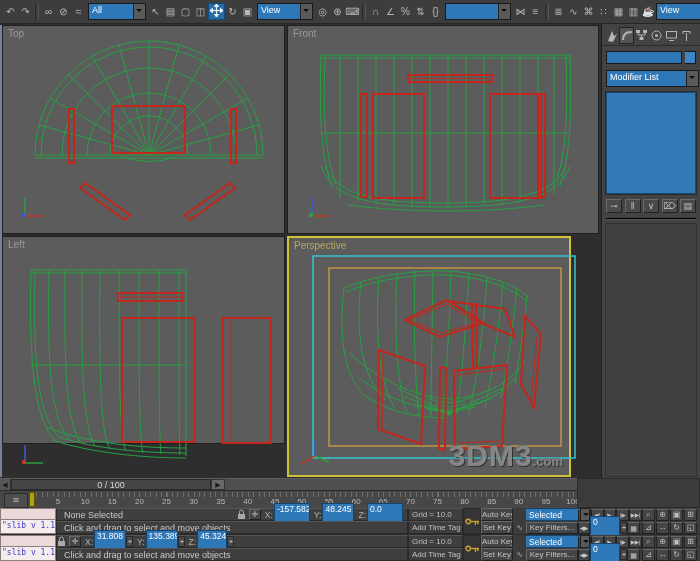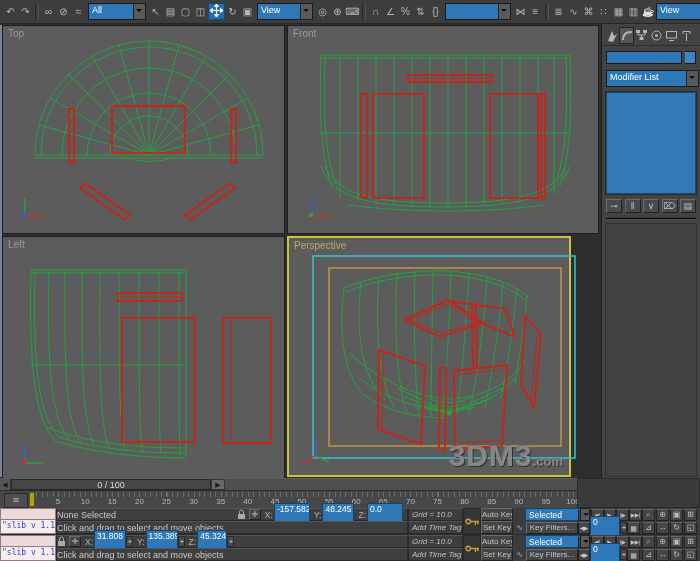--- a/index.html
+++ b/index.html
@@ -68,30 +68,30 @@
   .corner{position:absolute;left:577px;top:478px;width:123px;height:30px;background:#3b3b3b;border:1px solid #2a2a2a;box-sizing:border-box;}
   
   .statusbar{position:absolute;left:0;width:700px;height:26px;background:#3c3c3c;display:flex;}
   .listener{width:56px;display:flex;flex-direction:column;}
   .lst-top{height:12px;background:#edd9d9;border:1px solid #8a7f7f;box-sizing:border-box;}
   .lst-bot{height:14px;background:#f5eded;border:1px solid #8a7f7f;border-top:none;box-sizing:border-box;
            color:#3939c8;font-family:"DejaVu Sans Mono",monospace;font-size:8px;line-height:12px;padding-left:1px;white-space:nowrap;overflow:hidden;}
   .scol{display:flex;flex-direction:column;}
   .promptcol{width:352px;}
   .prompt-box{border:1px solid #2a2a2a;border-top-color:#555;background:#3f3f3f;width:100%;height:13px;display:flex;align-items:center;box-sizing:border-box;}
-  .ptext{color:#c8c8c8;font-size:9px;white-space:nowrap;overflow:hidden;flex:1;}
+  .ptext{color:#c8c8c8;font-size:9px;padding-left:7px;white-space:nowrap;overflow:hidden;flex:1;}
   .coordlbl{color:#b0b0b0;font-size:8.5px;margin:0 1px 0 4px;}
   .bfield{background:var(--bluef);color:#fff;font-size:8.5px;height:23px;line-height:11px;padding:0 2px;
           border:1px solid #15456e;box-sizing:border-box;white-space:nowrap;overflow:hidden;}
   .spin{width:7px;height:11px;position:relative;background:#4a4a4a;border:1px solid #2a2a2a;box-sizing:border-box;}
   .spin::before{content:"";position:absolute;left:1px;top:1px;border:2px solid transparent;border-bottom-color:#aaa;}
   .spin::after{content:"";position:absolute;left:1px;bottom:1px;border:2px solid transparent;border-top-color:#aaa;}
   .gridcol{width:55px;}
   .gridbox{width:100%;height:13px;border:1px solid #2a2a2a;border-top-color:#555;background:#3e3e3e;
-           color:#c0c0c0;font-size:8px;line-height:11px;padding-left:3px;box-sizing:border-box;white-space:nowrap;font-style:italic;}
+           color:#c0c0c0;font-size:8px;line-height:11px;padding-left:3px;box-sizing:border-box;white-space:nowrap;}
   .keycol{width:18px;background:#353535;border:1px solid #2a2a2a;display:flex;align-items:center;justify-content:center;box-sizing:border-box;}
   .akcol{width:32px;}
   .sbtn{background:#454545;border:1px solid #222;border-top-color:#6a6a6a;border-left-color:#6a6a6a;
         color:#c5c5c5;font-size:8px;text-align:center;box-sizing:border-box;white-space:nowrap;overflow:hidden;}
   .akbtn{width:100%;height:13px;line-height:11px;}
   .selcol{width:65px;}
   .seldd{display:flex;width:100%;height:13px;padding-left:12px;}
   .seldd .val{flex:1;background:var(--bluef);color:#fff;font-size:8.5px;line-height:12px;padding-left:3px;border:1px solid #15456e;box-sizing:border-box;}
   .seldd .arr{width:10px;background:#5a5a5a;border:1px solid #222;position:relative;box-sizing:border-box;}
   .seldd .arr::after{content:"";position:absolute;left:1.5px;top:4px;border:3px solid transparent;border-top-color:#101010;}
@@ -253,21 +253,21 @@
       </g>
       <line class="r1" x1="122" y1="52.5" x2="202" y2="52.5"></line>
       <g>
         <line class="axZ" x1="24" y1="190" x2="24" y2="172"></line>
         <line class="axX" x1="24" y1="190" x2="42" y2="190"></line>
         <rect x="21" y="187" width="4" height="4" fill="#2f9e3f"></rect>
       </g>
     </svg>
   </div>
 
-  <div class="vp" style="left:2px;top:236px;width:283px;height:255px;">
+  <div class="vp" style="left:2px;top:236px;width:283px;height:208px;">
     <span class="vp-label">Left</span>
     <svg width="281" height="239" viewBox="0 0 281 239">
       <g class="g">
         <line x1="28" y1="33" x2="183" y2="33"></line>
           <line x1="28" y1="36" x2="183" y2="36"></line>
         <path d="M28 33 C26 120 30 180 52 204"></path>
         <path d="M32 33 C30 120 34 178 56 200"></path>
         <path d="M46 33 C44 130 48 180 66 202"></path>
         <path d="M62 33 C61 130 63 185 78 206"></path>
         <path d="M79 33 C78 130 80 190 92 209"></path>

